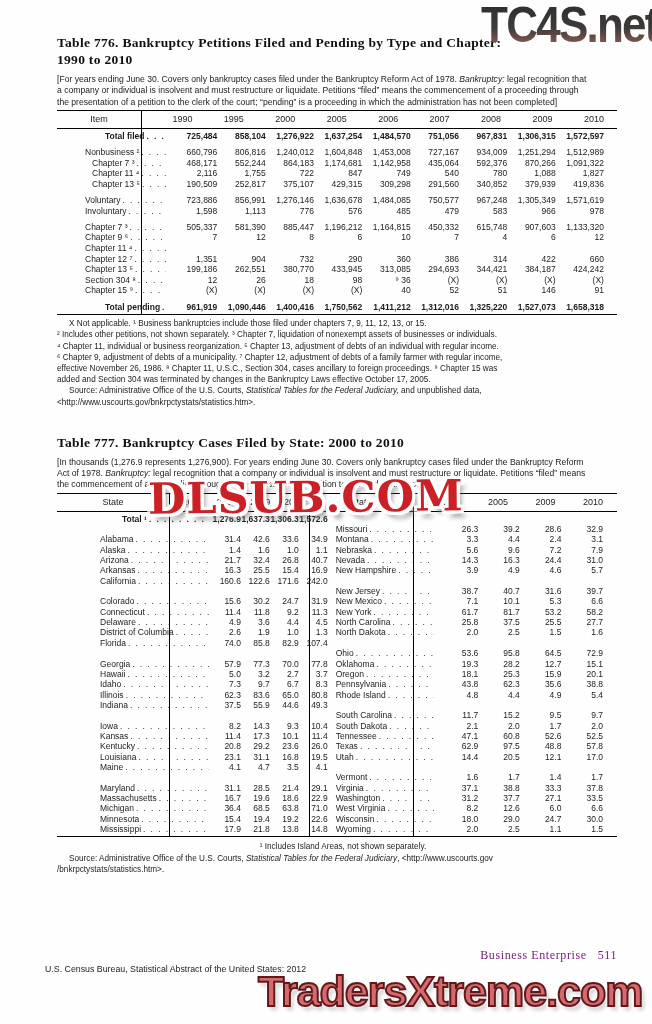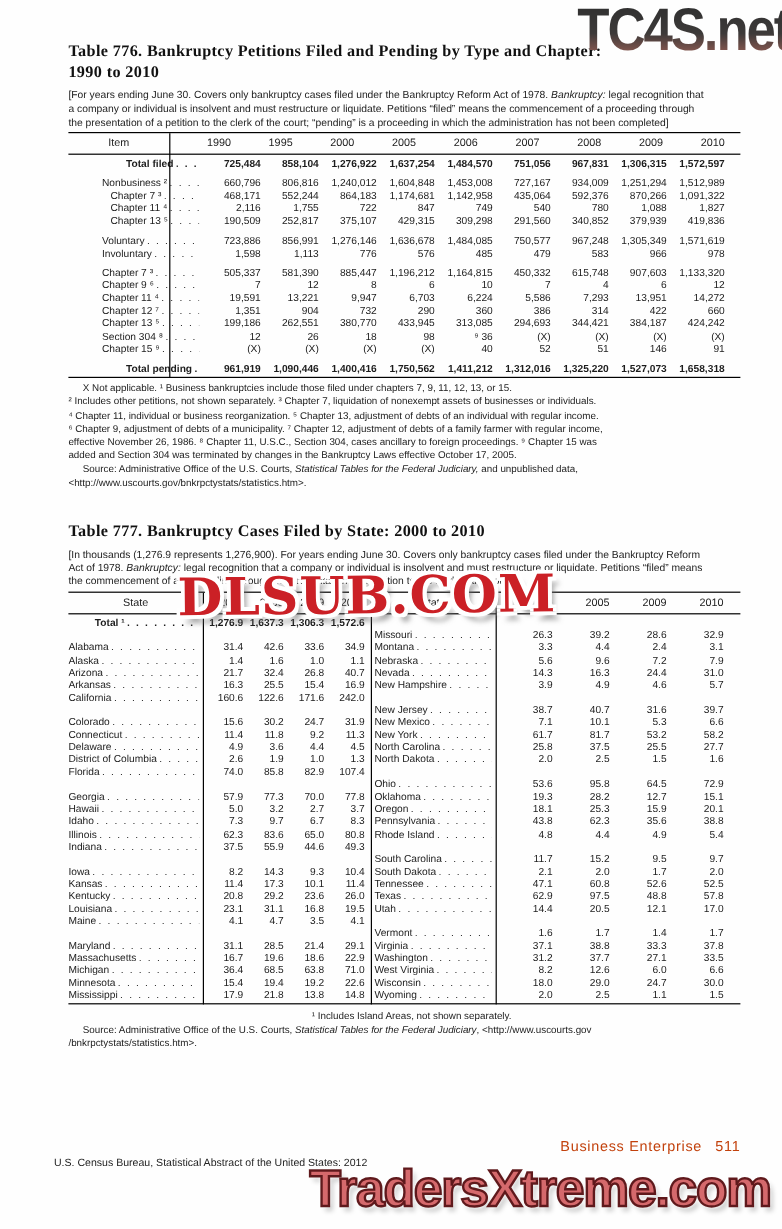--- a/index.html
+++ b/index.html
@@ -29,21 +29,21 @@
   .t776 .row.spacer { height:5.6px; }
   .t776 .lbl { flex:0 0 84px; width:84px; display:flex; overflow:hidden; padding-right:3px;margin-left:28px; }
   .t776 .txt { white-space:nowrap; }
   .t776 .indent .txt { padding-left:7px; }
   .t776 .total { font-weight:bold; }
   .t776 .total .txt { padding-left:20px; }
 
   
   .t777 .h-state-l { width:112px; flex:0 0 112px; text-align:center; }
   .t777 .h-state-r { width:104px; flex:0 0 104px; text-align:center; }
-  .t777 .half-l { width:252px; }
+  .t777 .half-l { width:252px;margin-left:43px; }
   .t777 .half-r { width:308px; padding-left:0; }
   .t777 .thead { height:18px; }
   .t777 .hhalf-l { width:252px; display:flex; align-items:center; }
   .t777 .hhalf-r { width:308px; display:flex; align-items:center; }
   .t777 .vals-l { flex:1; display:flex; padding-right:5px; }
   .t777 .vals-r { flex:1; display:flex; padding-right:14px; }
   .t777 .tb { display:flex; }
   .t777 .row { display:flex; height:10.35px; line-height:10.35px; font-size:8.5px; align-items:center; }
   .t777 .lbl-l { flex:0 0 112px; width:112px; display:flex; overflow:hidden; padding-right:3px; }
   .t777 .lbl-r { flex:0 0 104px; width:104px; display:flex; overflow:hidden; padding:0 3px; }
@@ -58,22 +58,22 @@
   
   .fnotes { margin-top:3px; font-size:8.2px; line-height:11.2px; color:#222; }
   .fnotes .fline { white-space:nowrap; }
   .fnotes .findent { padding-left:12px; }
   .src { font-size:8.2px; line-height:11.2px; color:#222; }
   .src .first { padding-left:12px; }
   .src i { font-style:italic; }
 
   
   .page-footer { position:absolute; right:35px; top:948px; z-index:1;
-     font-family:Liberation Sans, sans-serif; font-size:12px; letter-spacing:.6px;
-     color:#c2410c; display:flex; gap:11px;align-items:flex-end; }
+     font-family:Liberation Serif, serif; font-size:12px; letter-spacing:.6px;
+     color:#701a75; display:flex; gap:11px;align-items:flex-end; }
   .credit { position:absolute; left:45px; top:964px; z-index:1; font-size:8.8px; color:#222; }
 
   
   .wm { position:absolute; z-index:5; font-weight:bold; pointer-events:none; }
   #wm-tc4s { top:-4px; right:-6px; font-size:50px; letter-spacing:-2px;
      transform:scaleX(.88); transform-origin:right top;
      background:linear-gradient(180deg,#313131 18%,#3d3a39 55%,#8f5b52 86%,#a0746a 100%);
      -webkit-background-clip:text; background-clip:text; color:transparent; }
   #wm-dlsub { left:148px; top:472px; font-family:"DejaVu Serif","Liberation Serif",serif;
      font-size:43px; letter-spacing:1px; color:#cb2026; transform:rotate(-.6deg);
@@ -328,31 +328,20 @@
             <div class="val">6</div>
             <div class="val">12</div>
           </div>
         </div>
 
         <div class="row">
           <div class="lbl">
             <span class="txt">Chapter 11 ⁴</span>
             <span class="dots"></span>
           </div>
-          <div class="vals">
-            <div class="val">19,591</div>
-            <div class="val">13,221</div>
-            <div class="val">9,947</div>
-            <div class="val">6,703</div>
-            <div class="val">6,224</div>
-            <div class="val">5,586</div>
-            <div class="val">7,293</div>
-            <div class="val">13,951</div>
-            <div class="val">14,272</div>
-          </div>
         </div>
 
         <div class="row">
           <div class="lbl">
             <span class="txt">Chapter 12 ⁷</span>
             <span class="dots"></span>
           </div>
           <div class="vals">
             <div class="val">1,351</div>
             <div class="val">904</div>

